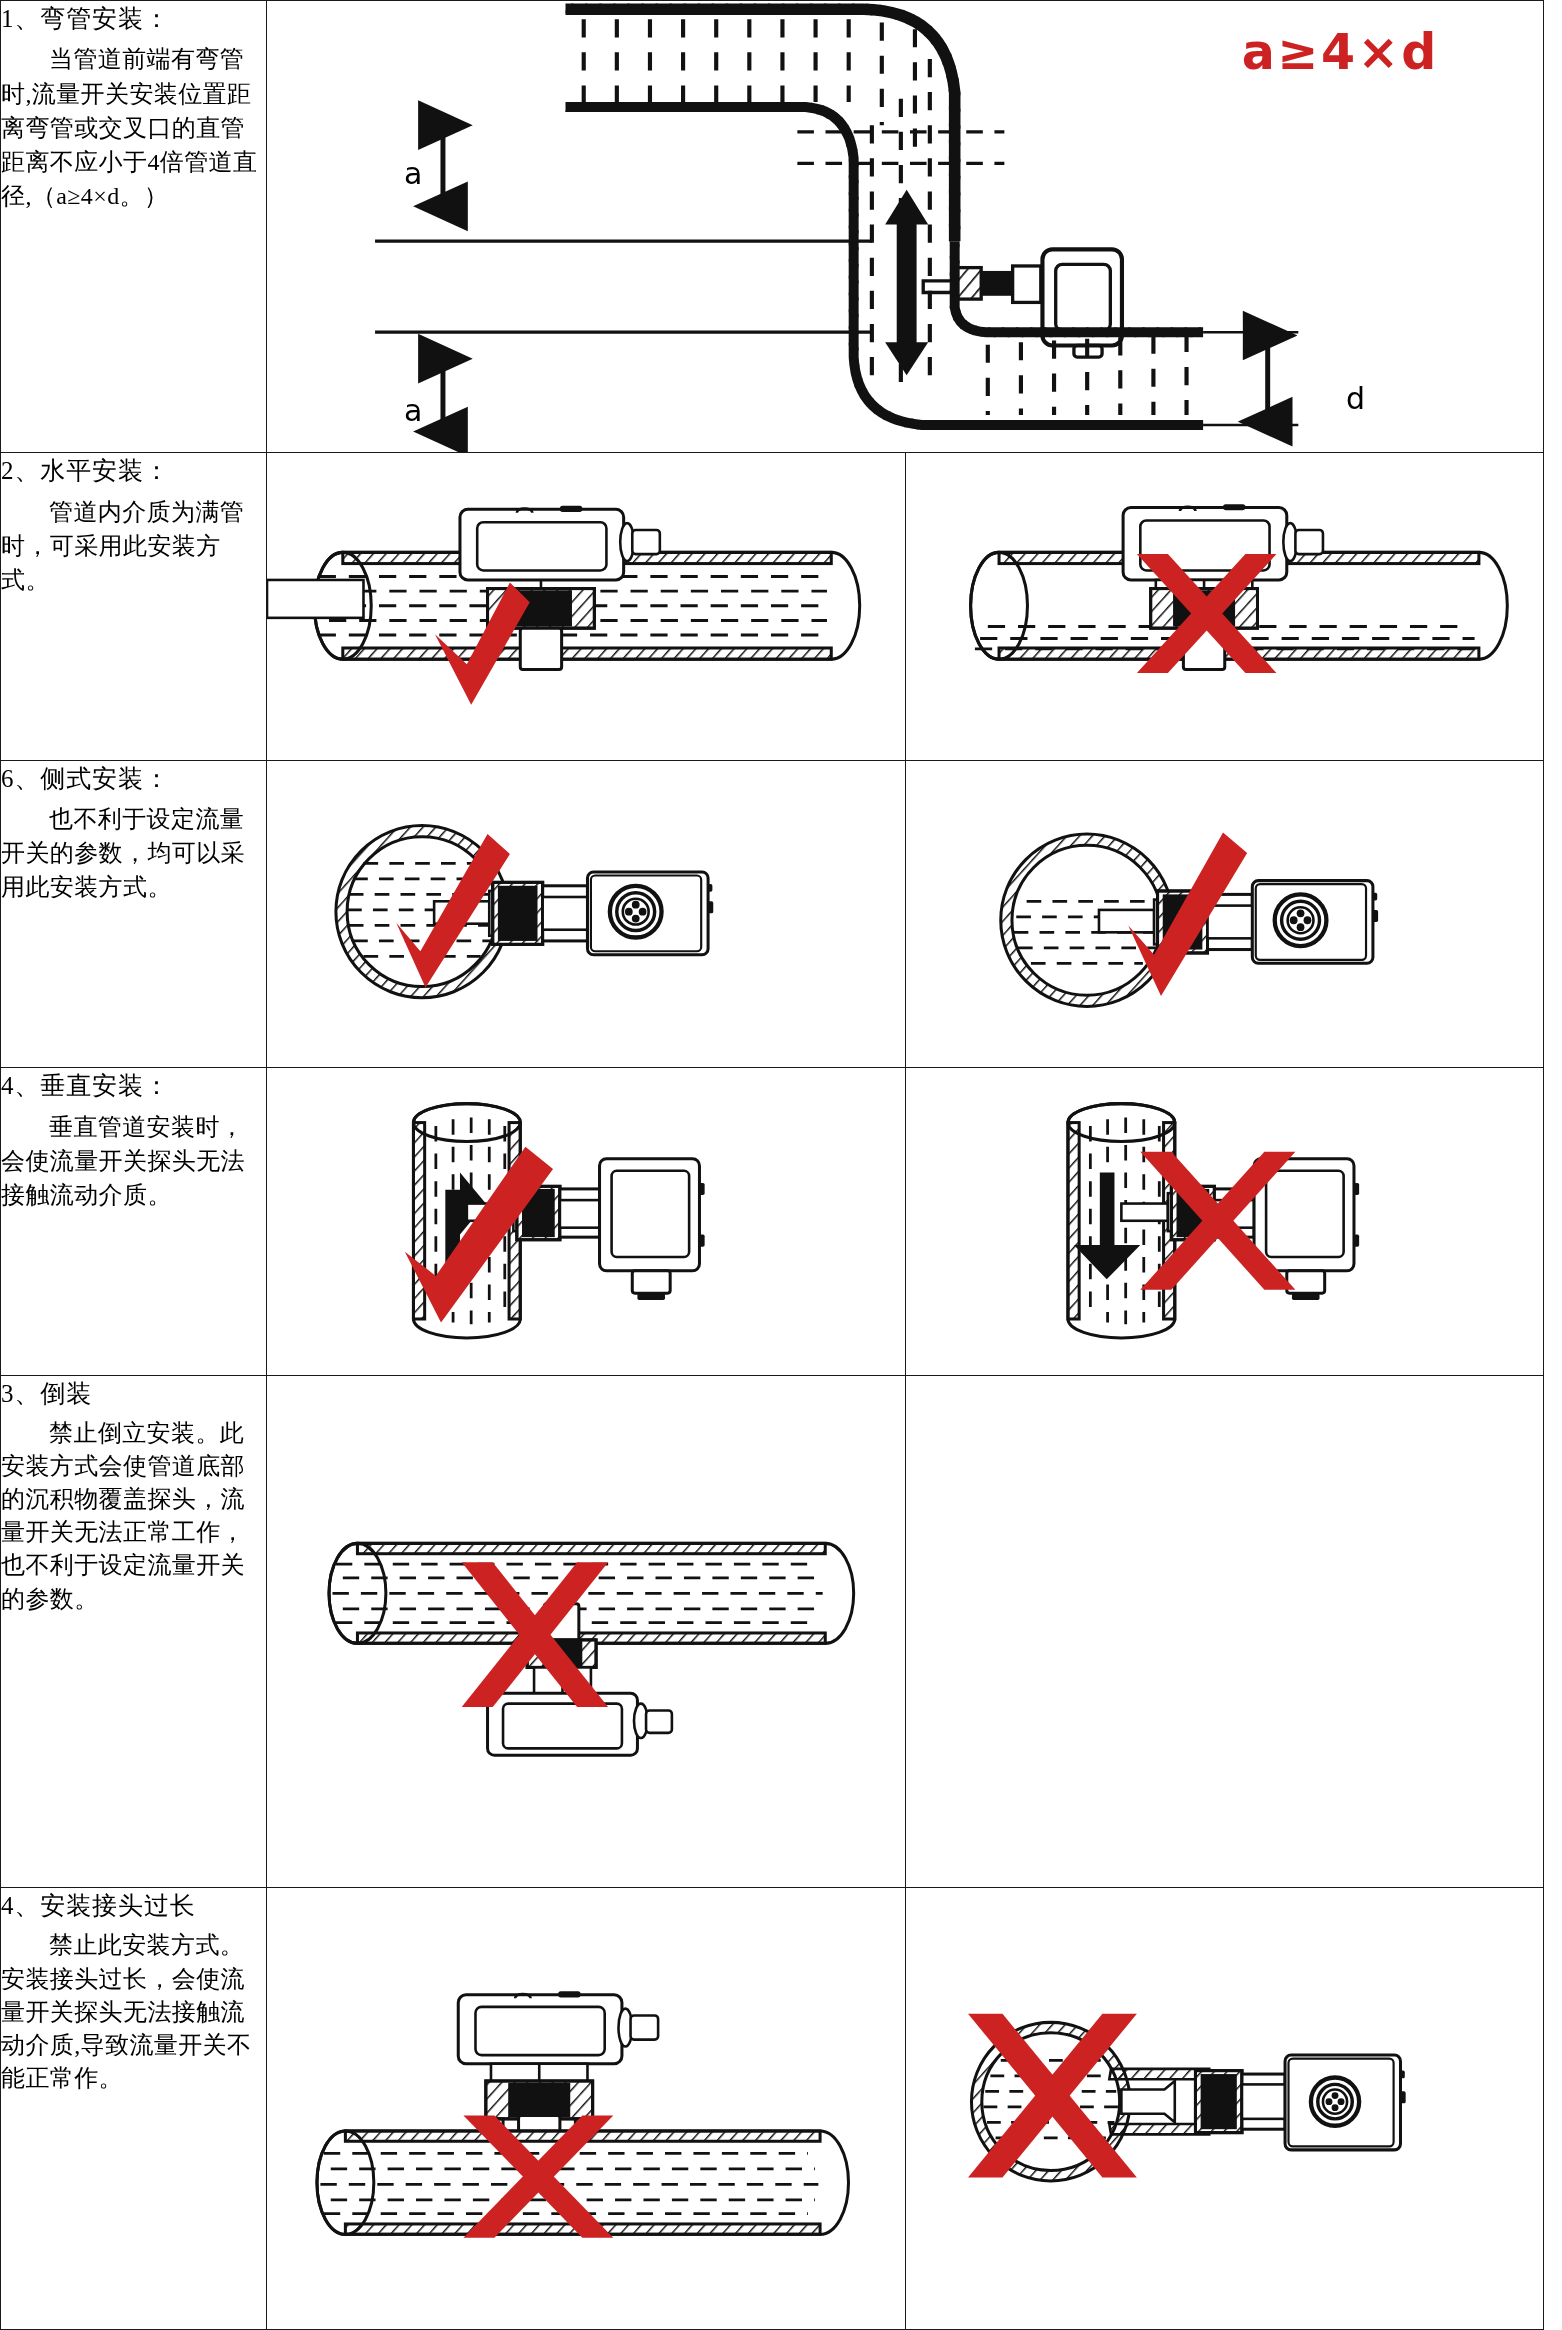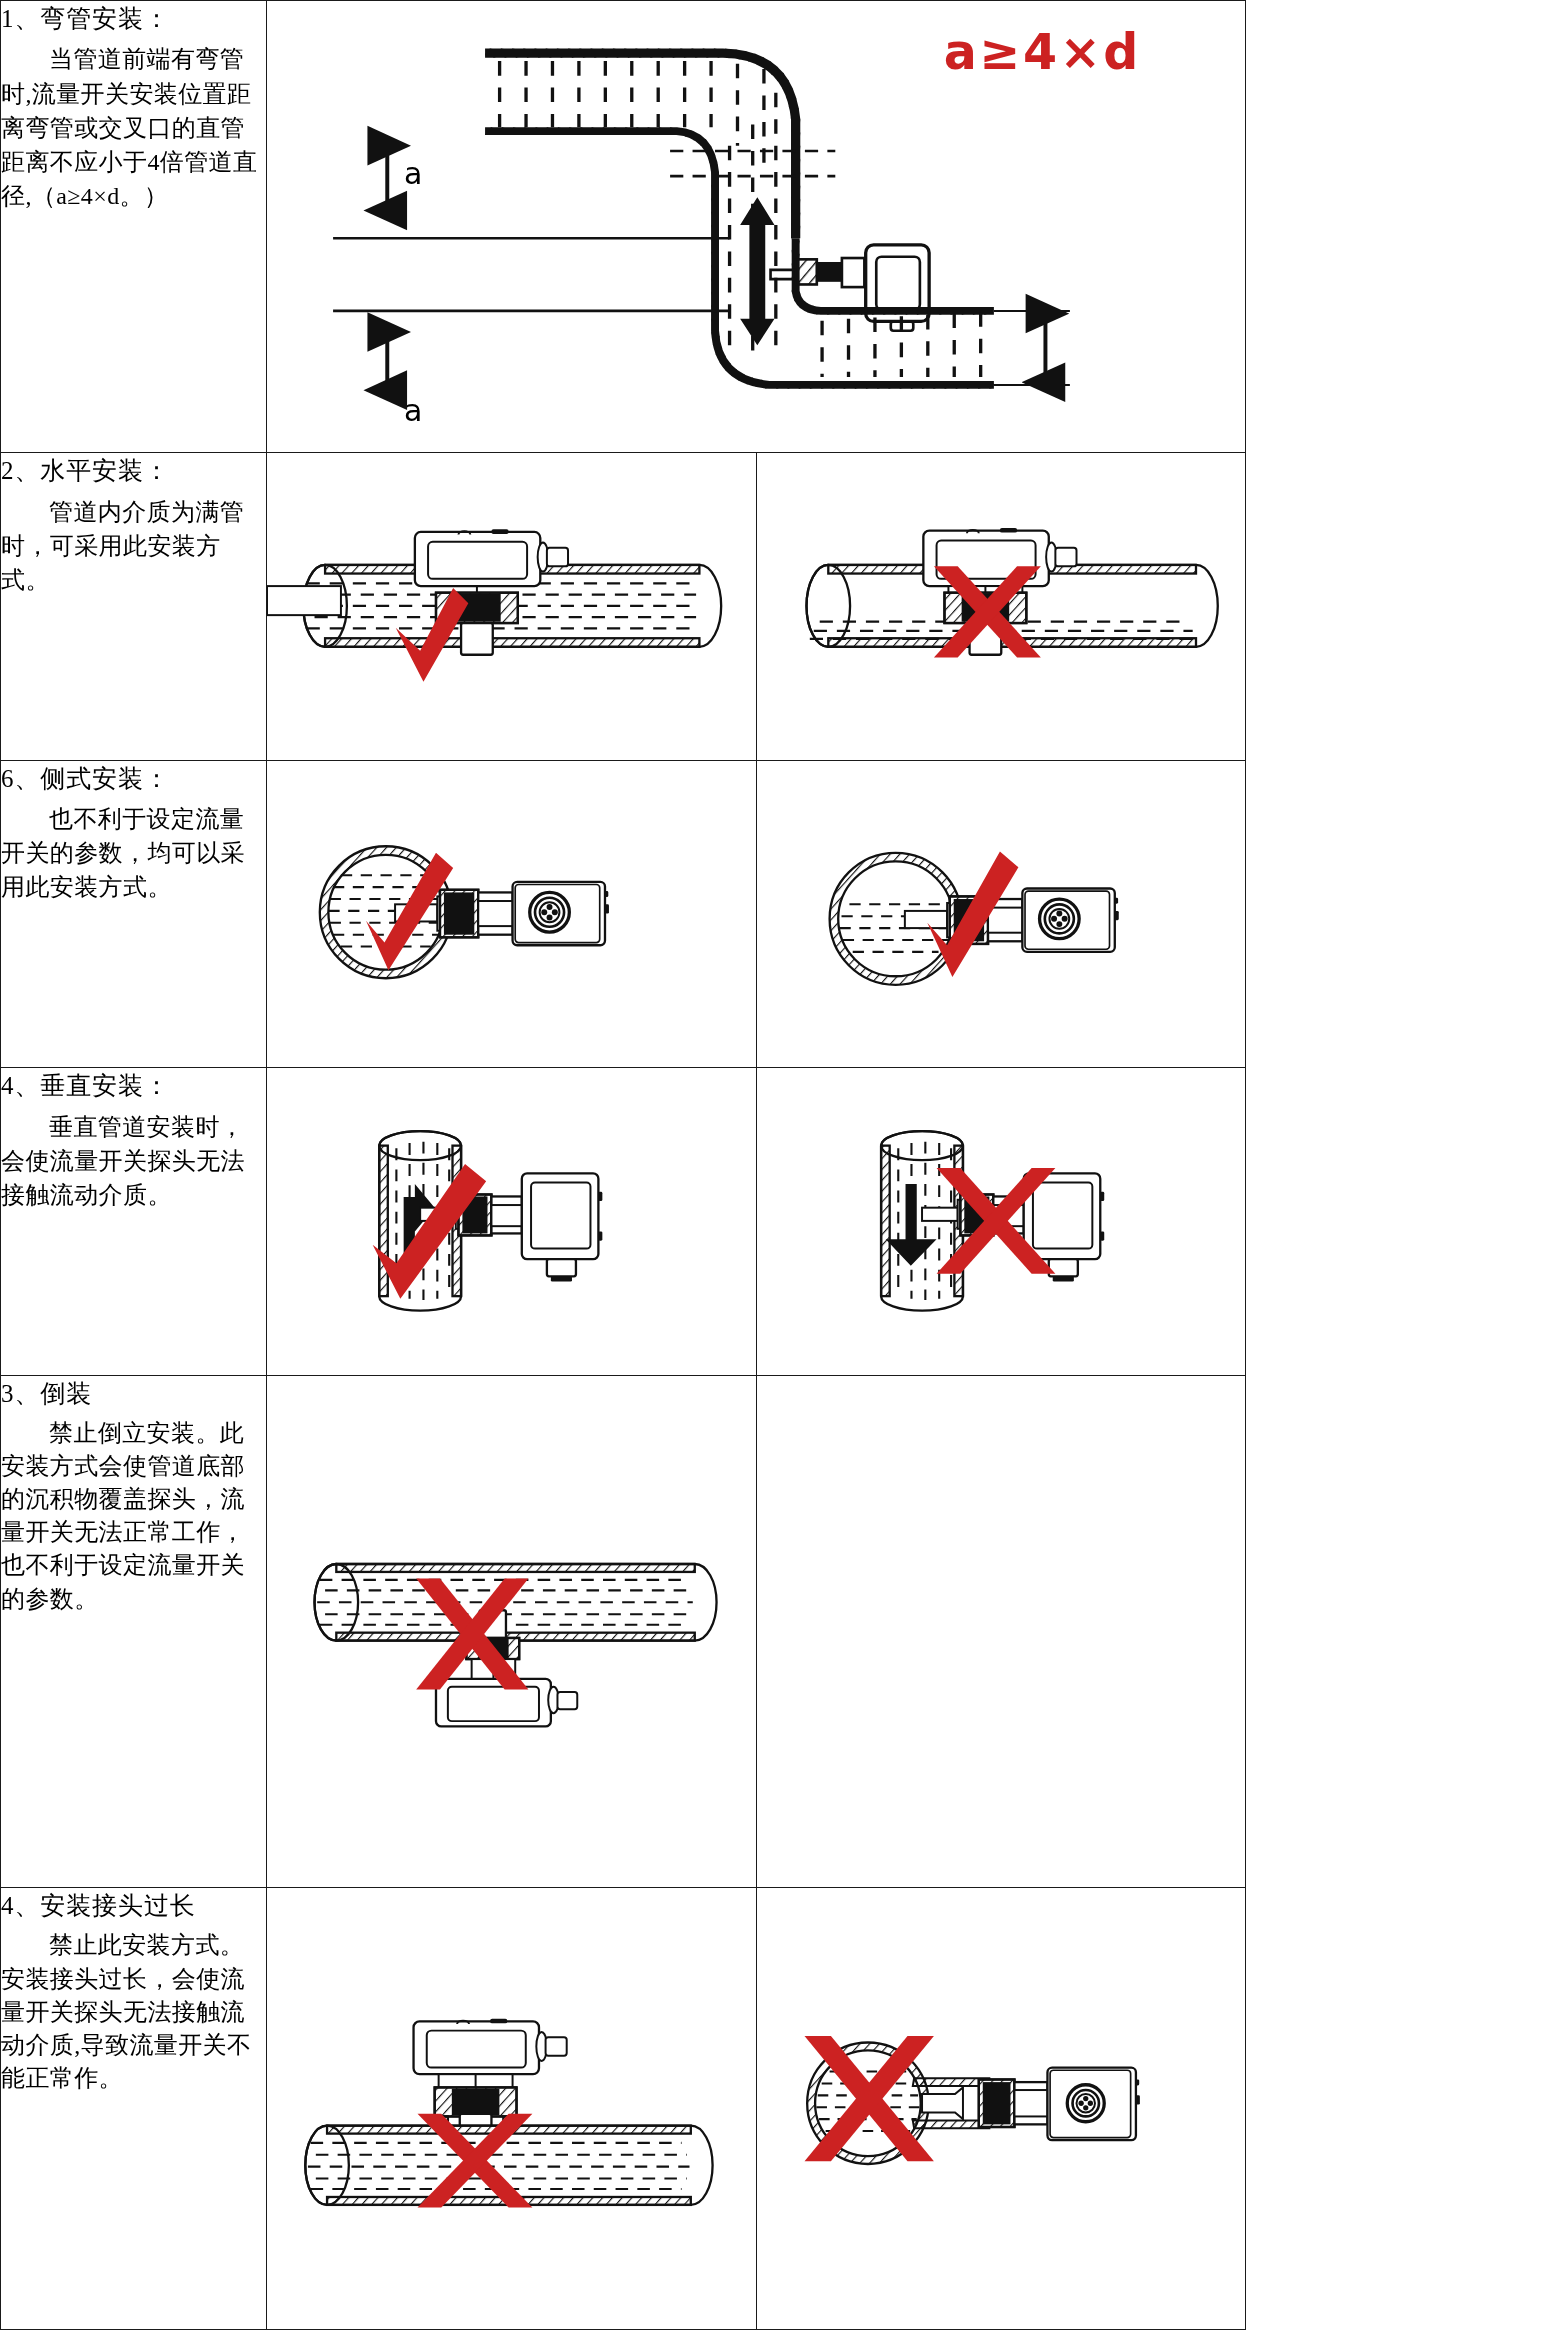--- a/index.html
+++ b/index.html
@@ -1,18 +1,18 @@
 <!DOCTYPE html>
 <html style="font-size:14px"><head>
 <meta charset="utf-8">
 <style>
   html,body{margin:0;padding:0;background:#fff;}
   body{font-family:"Liberation Serif","DejaVu Serif",serif;color:#000;}
   .page{width:1563px;height:2330px;position:relative;background:#fff;box-sizing:border-box;}
-  .tbl{width:1246px;height:2330px;border-collapse:collapse;table-layout:fixed;}
+  .tbl{width:1544px;height:2330px;border-collapse:collapse;table-layout:fixed;}
   .tbl td{border:1.7px solid #1a1a1a;padding:0;vertical-align:top;position:relative;}
   td.thin{border-width:0.9px;}
   .txtcell{width:265px;padding:19px 14px 8.7px 15.7px;}
   .heading{font-size:25px;line-height:1.45;letter-spacing:0.9px;white-space:nowrap;}
   .body{font-size:24px;line-height:1.42;text-indent:2em;letter-spacing:0.4px;margin-top:5.2px;}
   .body.tight{line-height:1.38;}
   .fig{position:relative;width:100%;height:100%;overflow:hidden;}
   .fig svg{position:absolute;left:0;top:0;width:100%;height:100%;}
   .formula{position:absolute;color:#CC2222;font-family:"DejaVu Sans","Liberation Sans",sans-serif;
            font-weight:bold;font-size:49px;letter-spacing:2.6px;white-space:nowrap;text-align:center;}

